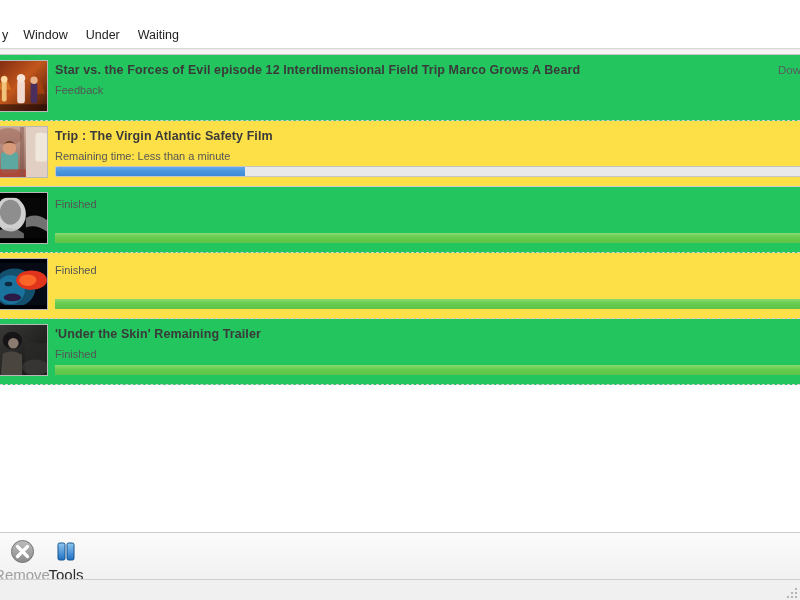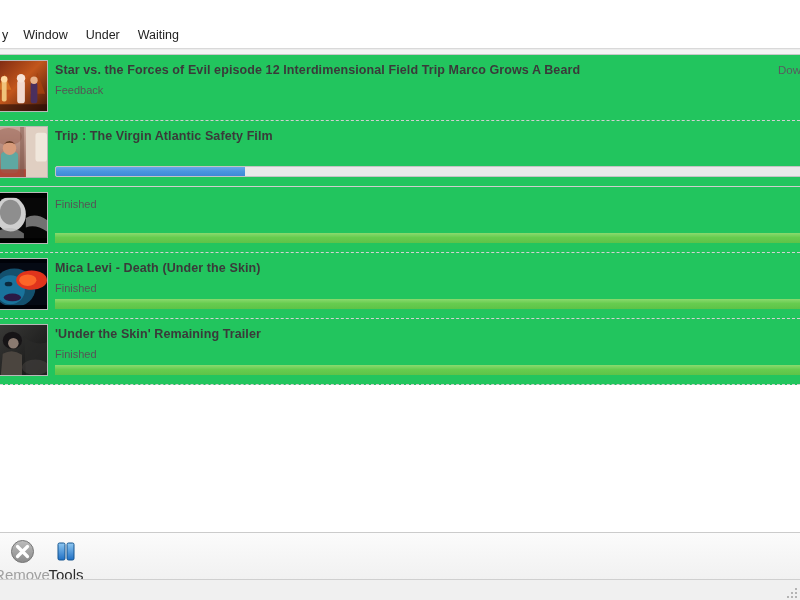--- a/index.html
+++ b/index.html
@@ -68,21 +68,21 @@
 
   .dl-row {
     position: relative;
     height: 66px;
     display: flex;
     align-items: flex-start;
     padding: 5px 0 0 0;
     border-bottom: 1px dashed #d2d2d2;
     background: #22c55e;
   }
-  .dl-row.alt { background: #22c55e; }
+  .dl-row.alt { background: #fde047; }
   .dl-row.thick-sep { border-bottom: 1px solid #cfcfcf; }
 
   
   .thumb {
     flex: 0 0 auto;
     width: 52px; height: 52px;
     margin-left: -4px;
     border: 1px solid #b8b8b8;
     background: #1a1a1a;
     overflow: hidden;
@@ -260,20 +260,21 @@
           <ellipse cx="12" cy="10" rx="14" ry="9" fill="#a06a5c" opacity="0.6"></ellipse>
           <rect x="4" y="26" width="18" height="22" rx="4" fill="#5ea8a2"></rect>
           <circle cx="13" cy="22" r="7" fill="#d79b7b"></circle>
           <path d="M7 18 q6 -7 12 0 q-6 -3 -12 0" fill="#5c3520"></path>
           <rect x="0" y="44" width="30" height="8" fill="#b24232" opacity="0.85"></rect>
           <rect x="24" y="0" width="4" height="52" fill="#7e564a" opacity="0.5"></rect>
         </svg>
       </div>
       <div class="dl-body">
         <div class="dl-title">Trip : The Virgin Atlantic Safety Film</div>
+        <div class="dl-status">Remaining time: Less than a minute</div>
 
         <div class="progress-track">
           <div class="progress-fill" style="width:25%"></div>
         </div>
       </div>
     </div>
 
     <div class="dl-row">
       <div class="thumb">
         <svg viewBox="0 0 52 52" preserveAspectRatio="none">
@@ -303,21 +304,20 @@
           <ellipse cx="14" cy="32" rx="15" ry="15" fill="#1b79a4" opacity="0.85"></ellipse>
           <ellipse cx="36" cy="22" rx="16" ry="10" fill="#e0341c"></ellipse>
           <ellipse cx="32" cy="22" rx="9" ry="6" fill="#ff6a2a" opacity="0.9"></ellipse>
           <ellipse cx="16" cy="40" rx="9" ry="4" fill="#2a1a45"></ellipse>
           <ellipse cx="12" cy="26" rx="4" ry="2.4" fill="#0b2a3f"></ellipse>
           <rect x="0" y="0" width="52" height="4" fill="#000208"></rect>
           <rect x="0" y="48" width="52" height="4" fill="#000208"></rect>
         </svg>
       </div>
       <div class="dl-body">
-        <div class="dl-title">Mica Levi - Death (Under the Skin)</div>
         <div class="dl-status">Finished</div>
 
         <div class="progress-track bare">
           <div class="progress-fill green" style="width:100%"></div>
         </div>
       </div>
     </div>
 
     <div class="dl-row">
       <div class="thumb">

